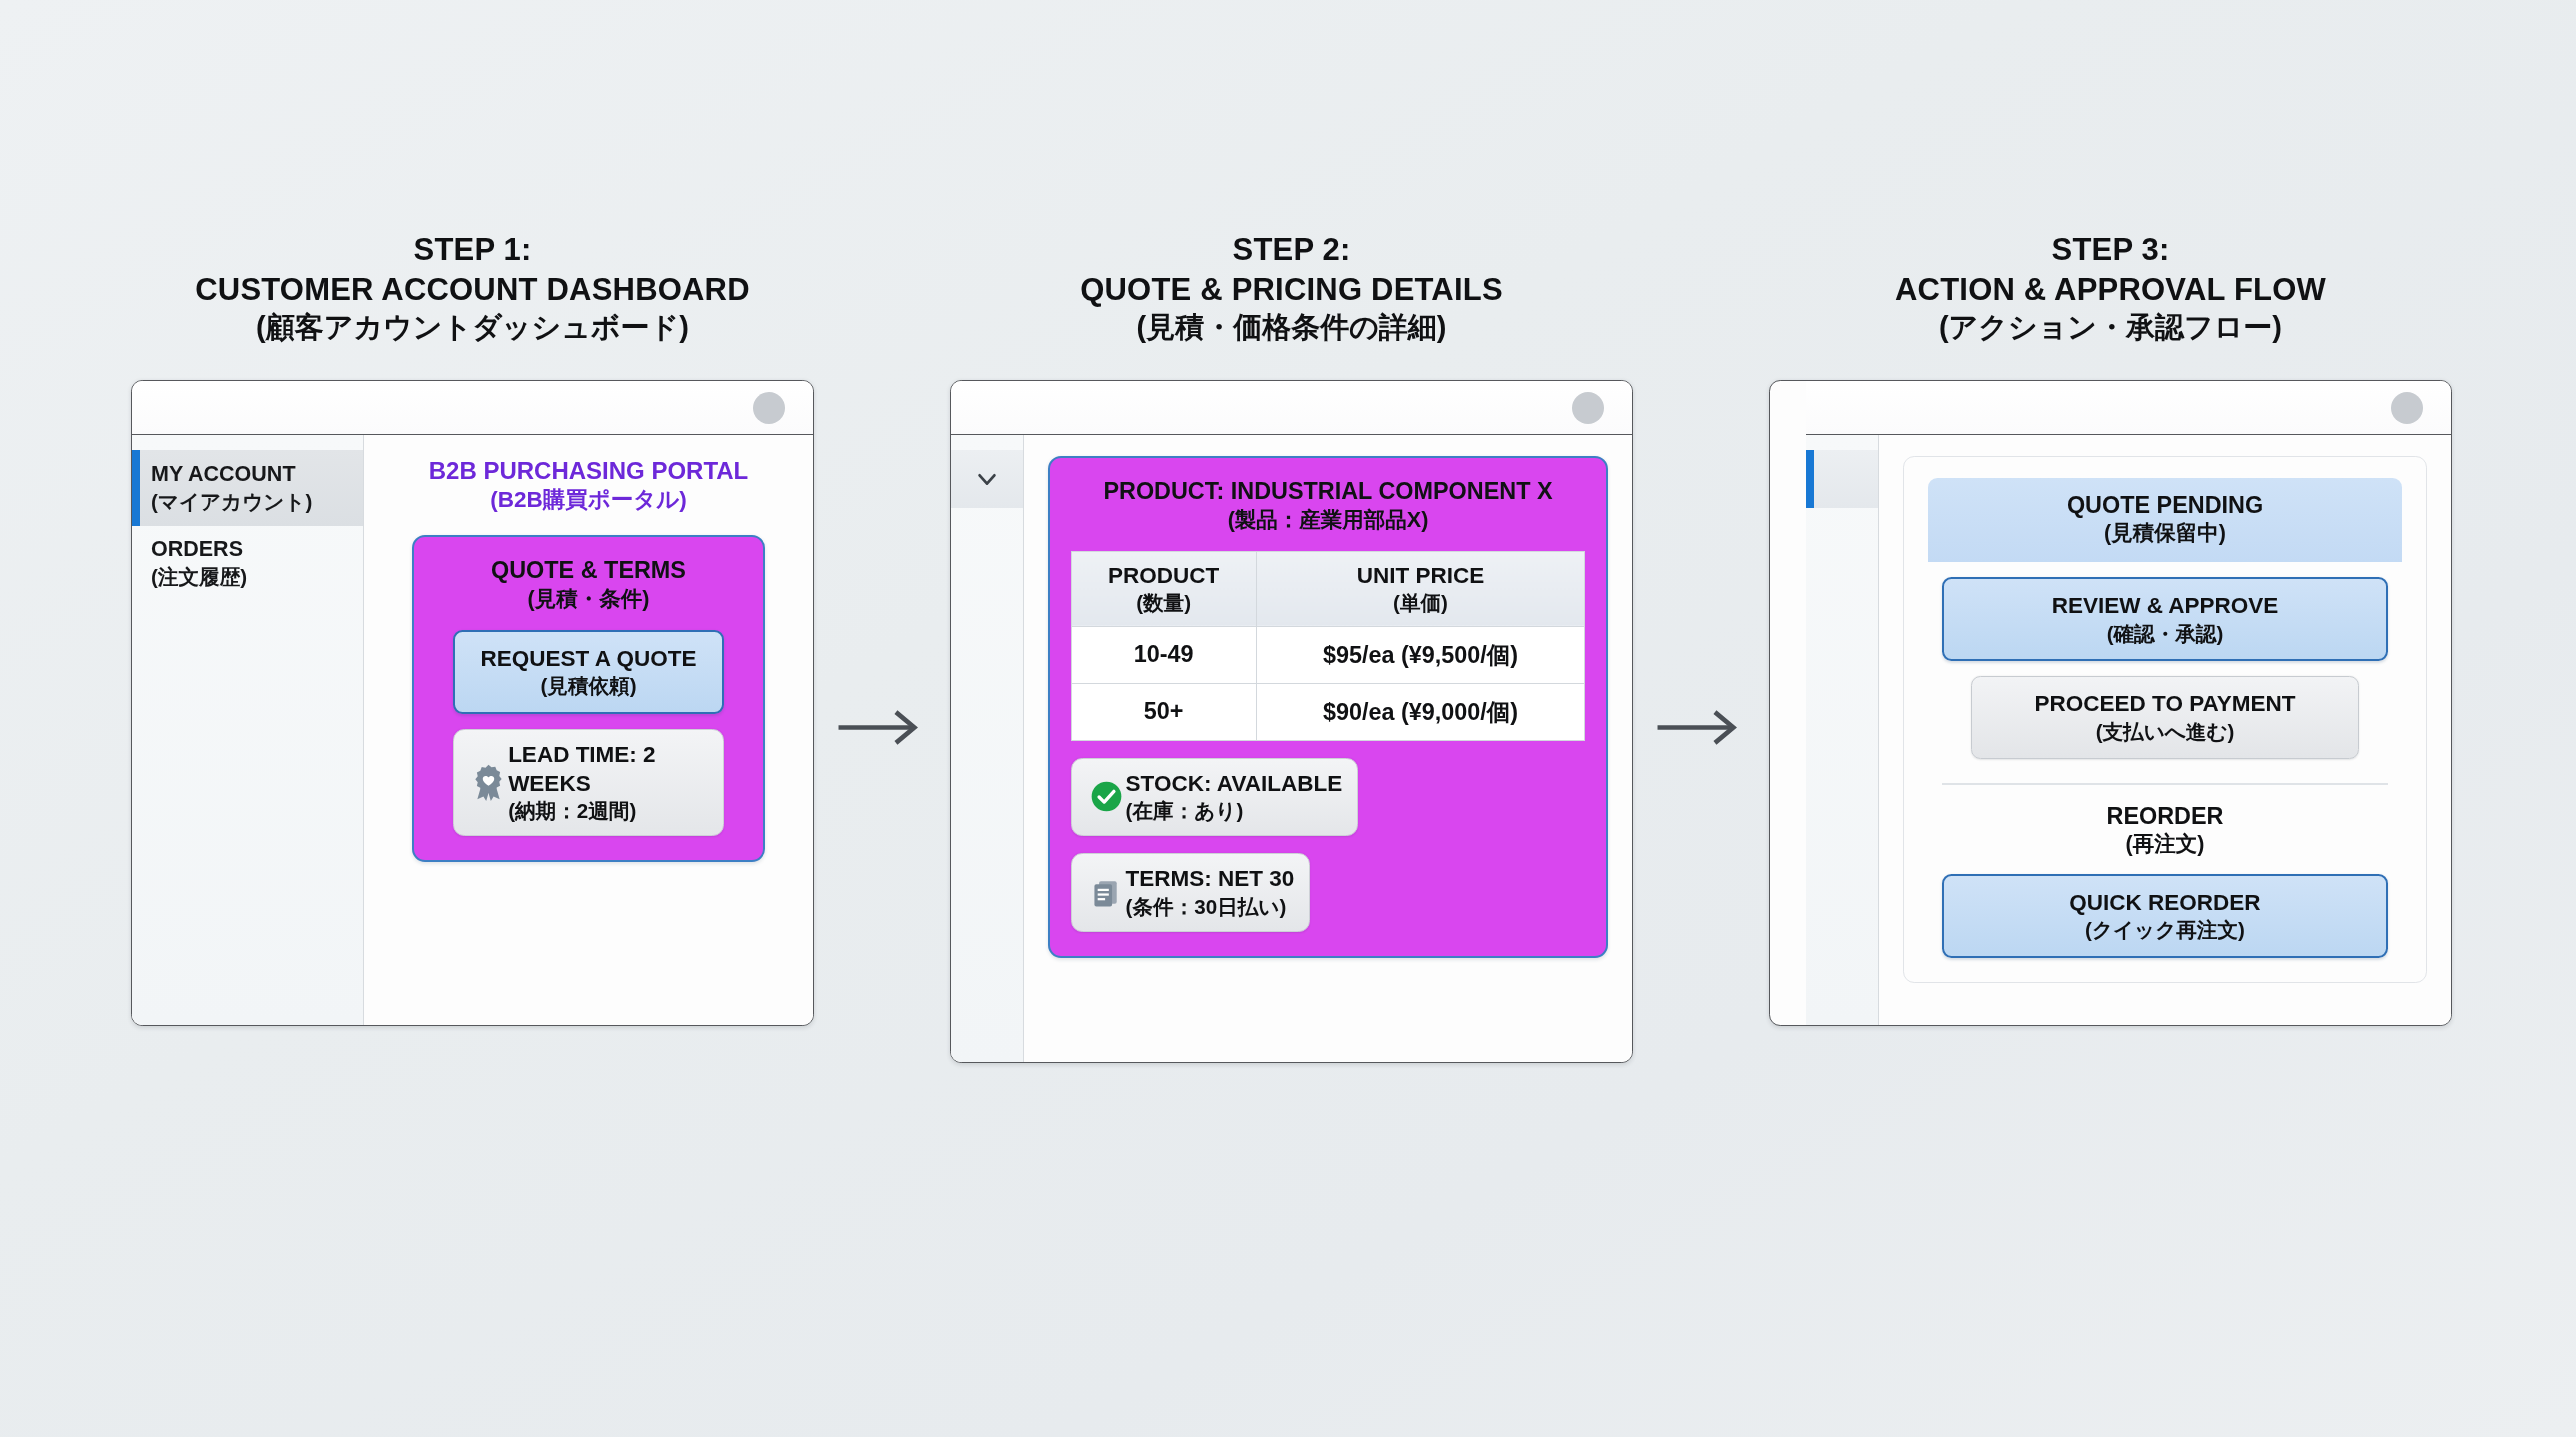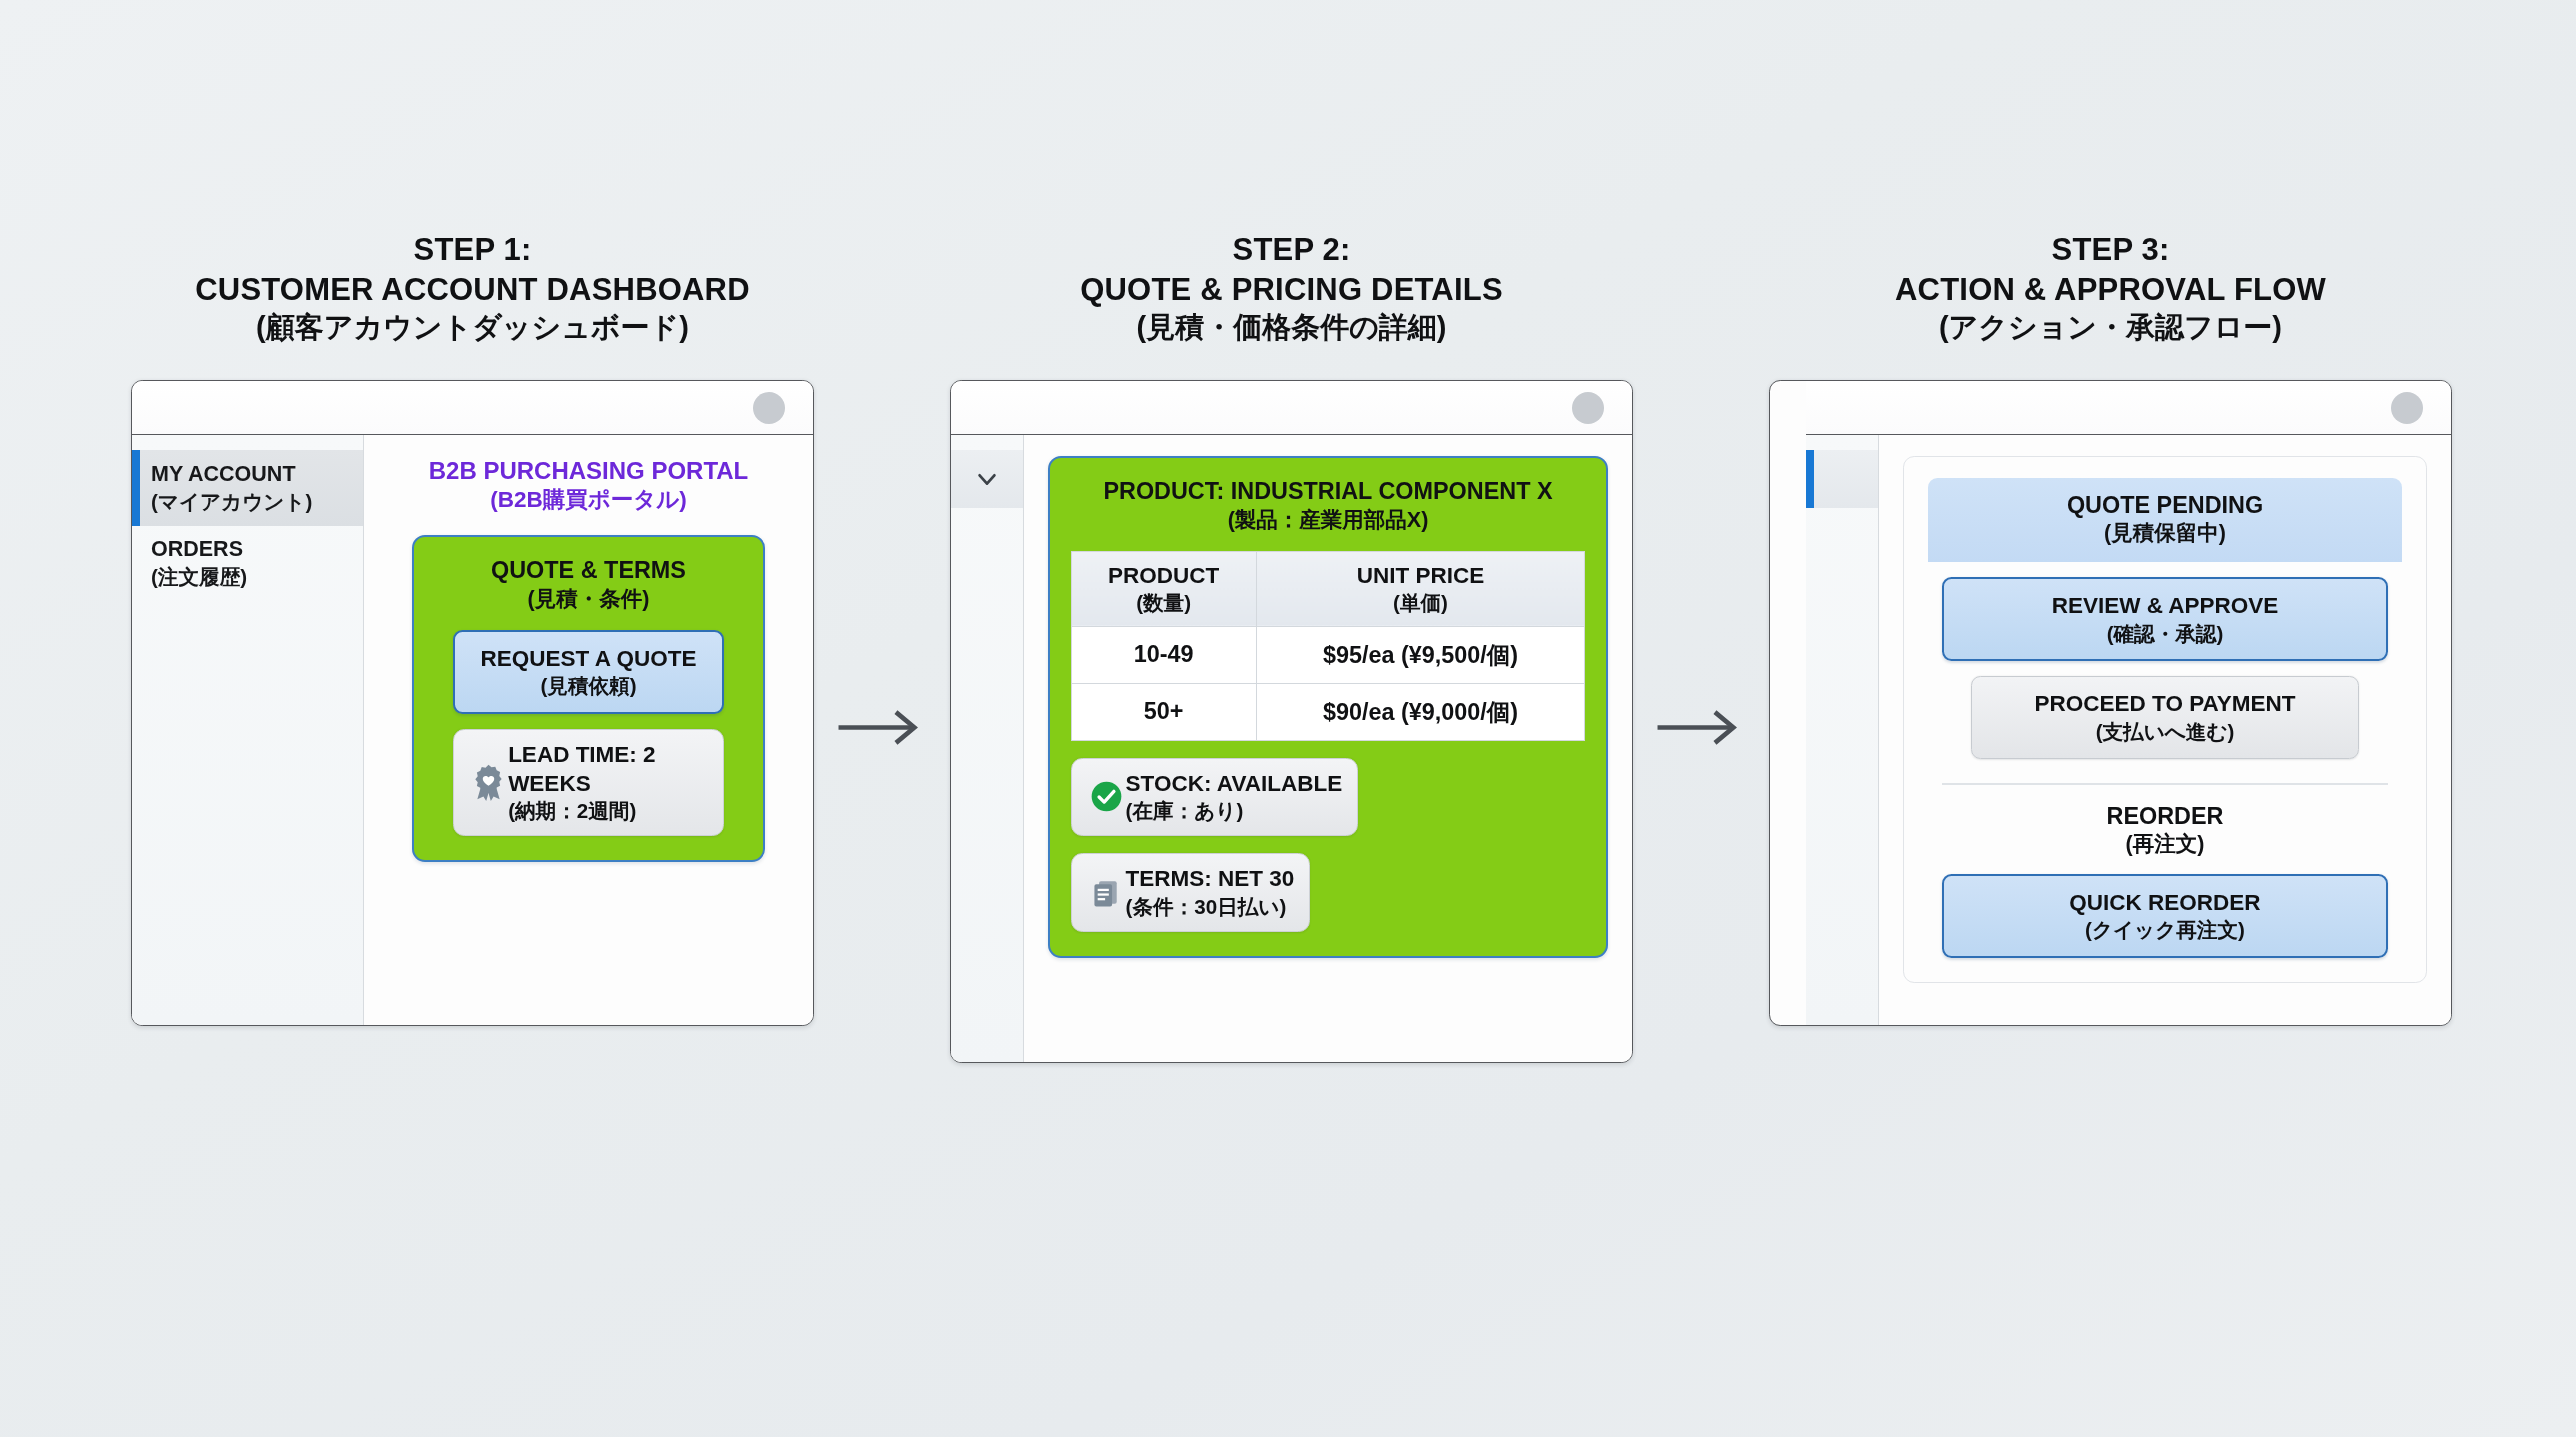--- a/index.html
+++ b/index.html
@@ -166,21 +166,21 @@
     color: #6d28d9;
   }
   .portal-title .l1 { display: block; font-size: 24px; }
   .portal-title .l2 { display: block; font-size: 22.5px; }
 
   
   .card-blue {
     width: 100%;
     border: 2.8px solid #3d7fc4;
     border-radius: 13px;
-    background: #84cc16;
+    background: #d946ef;
     box-shadow: 0 1.9px 3.7px rgba(40,60,90,.13);
     padding: 19px 20.6px 24px;
     display: flex;
     flex-direction: column;
     align-items: center;
   }
   .card-blue.p1 { width: 88%; }
 
   .card-head {
     text-align: center;

